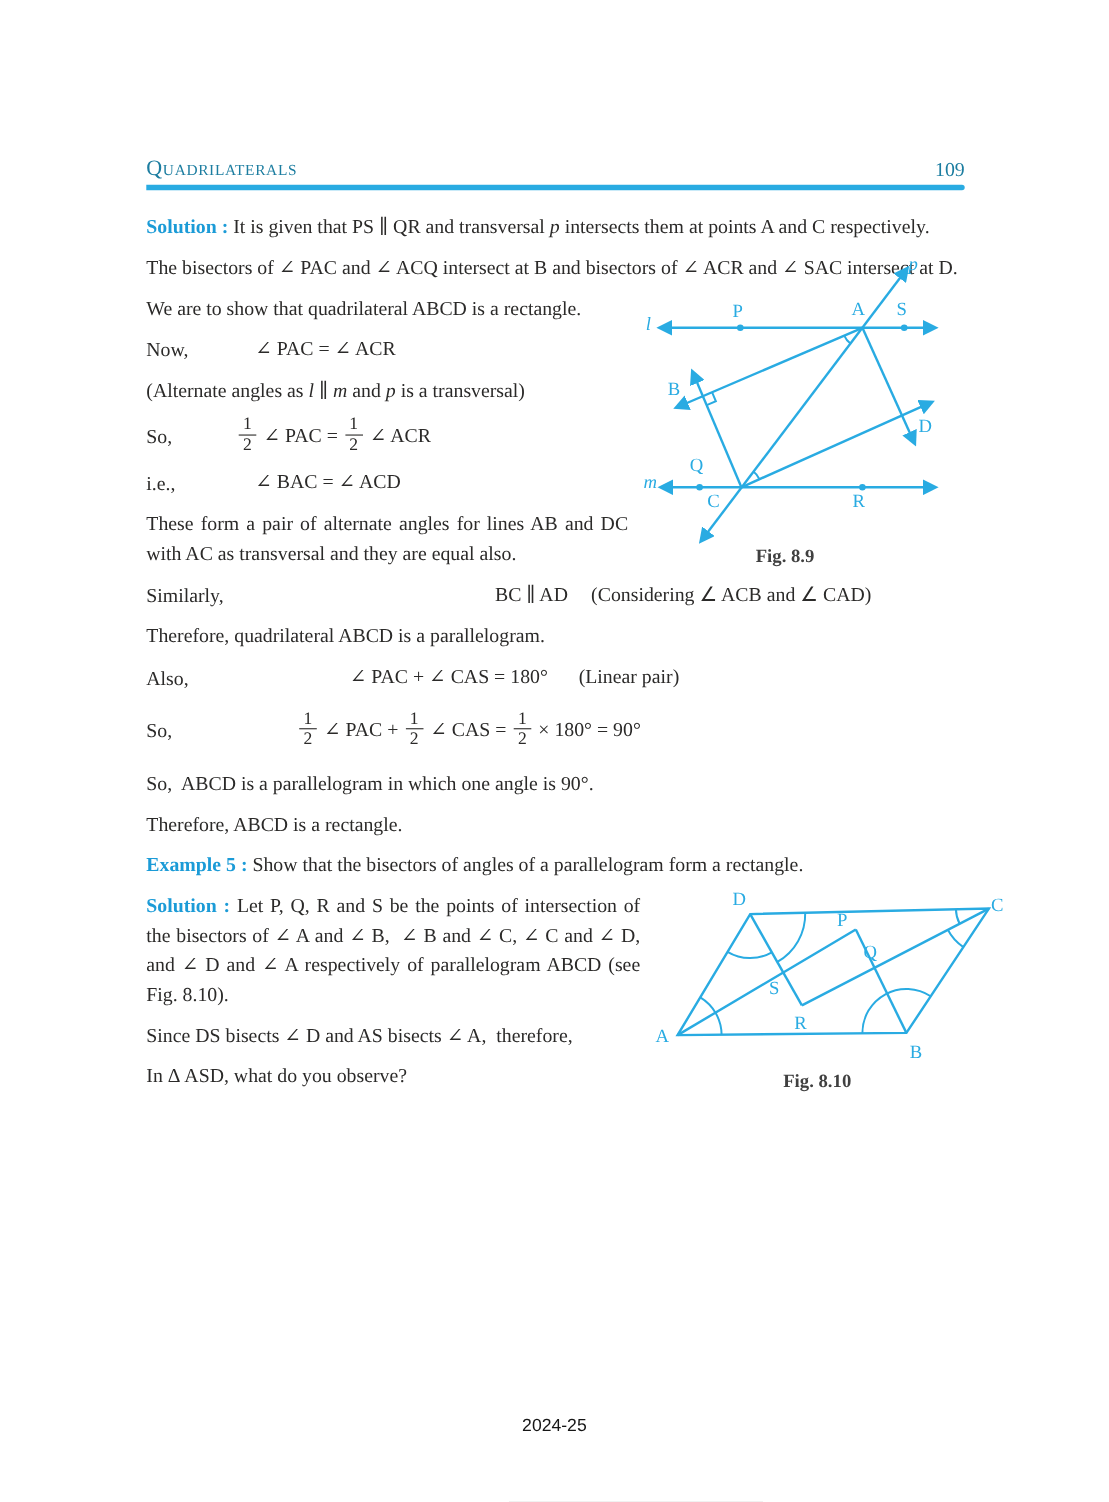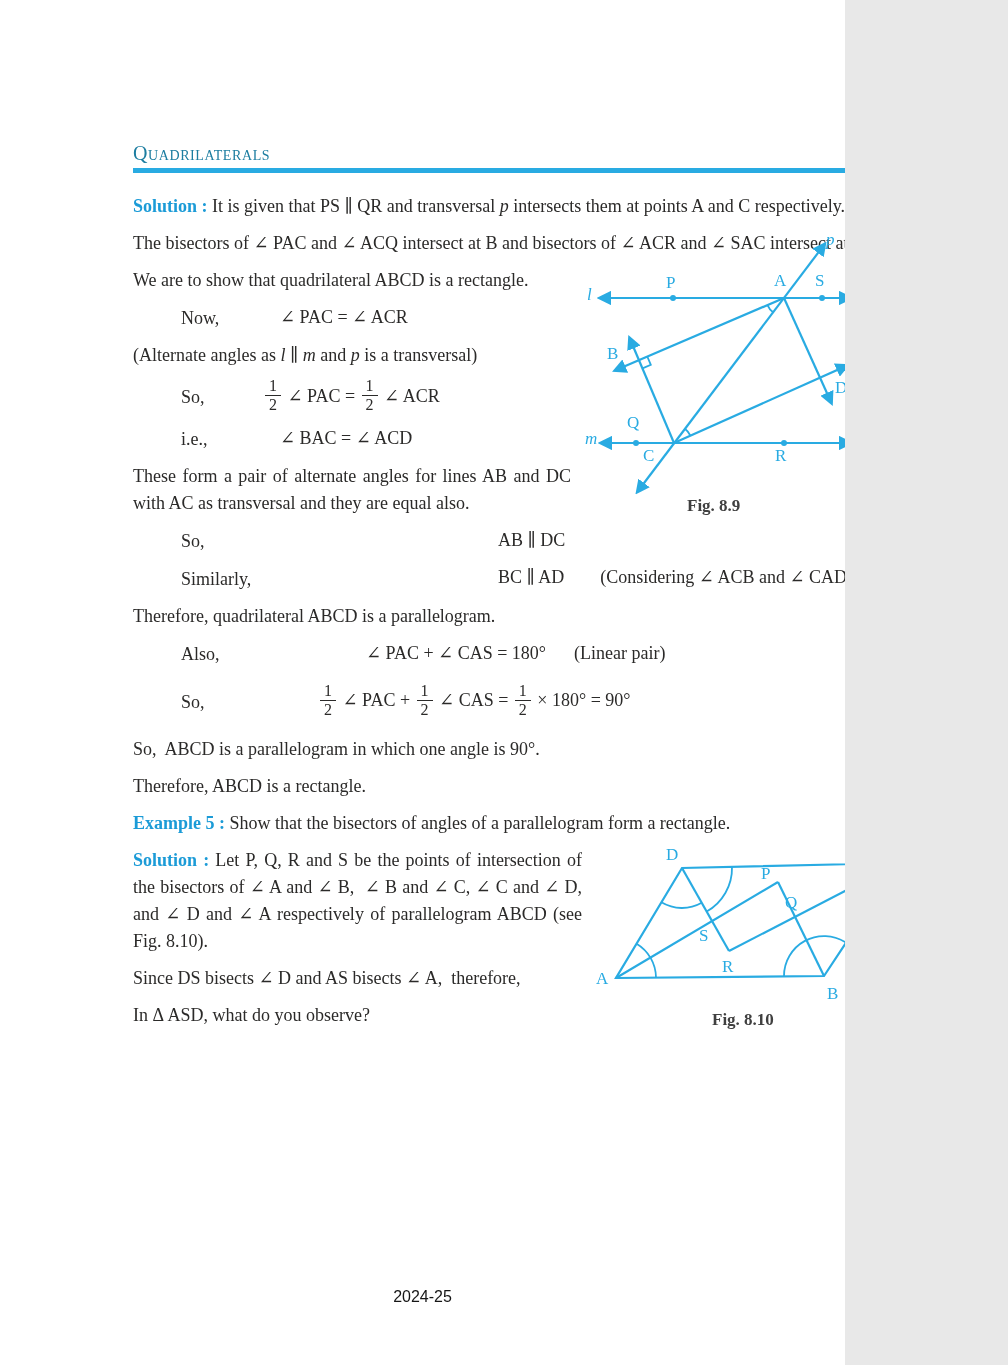--- a/index.html
+++ b/index.html
@@ -1,26 +1,26 @@
 <!DOCTYPE html>
 <html><head>
 <meta charset="utf-8">
 <style>
   html,body{margin:0;padding:0;background:#e8e8e8;}
-  .page{position:relative;width:845px;height:1365px;background:#ffffff;
+  .page{position:relative;width:1008px;height:1365px;background:#ffffff;
         font-family:"Liberation Serif","DejaVu Serif",serif;font-size:18px;color:#2b2a29;overflow:hidden;}
   .content{position:absolute;left:133px;top:142px;width:744px;}
   .pagehead{display:flex;justify-content:space-between;align-items:flex-end;color:#1c7da0;}
   .pagehead .title{font-variant:small-caps;letter-spacing:.6px;font-size:20px;}
   .pagehead .pnum{font-size:18px;}
   .rule{height:5px;background:#29abe2;border-radius:0 3px 3px 0;margin-top:3px;}
   p{margin:10px 0;line-height:27px;text-align:justify;}
   .lead{color:#1b9bd7;font-weight:bold;}
   .eq{margin:9px 0;line-height:27px;}
-  .eq .lbl{display:inline-block;vertical-align:middle;margin-left:48px;}
+  .eq .lbl{display:inline-block;vertical-align:middle;}
   .eq .note{display:inline-block;}
   .frac{display:inline-flex;flex-direction:column;align-items:center;vertical-align:middle;
         line-height:1.1;font-size:16px;position:relative;top:-2px;padding:0 2px;}
   .frac .fn{border-bottom:1.6px solid #2b2a29;padding:0 4px;}
   .frac .fd{padding:0 4px;}
   .it{font-style:italic;}
   .fig{position:relative;float:right;}
   .fig89{width:292px;height:280px;margin:-38px 0 2px 14px;}
   .fig810{width:330px;height:192px;margin:-6px -45px 6px 10px;}
   .fig svg{position:absolute;left:0;top:0;overflow:visible;}
@@ -102,26 +102,23 @@
             <span class="fd">2</span>
           </span><span> ∠ ACR</span></span>
     </div>
 
     <div class="eq">
       <span class="lbl" style="width:99px;">i.e.,</span><span><span>∠ BAC = ∠ ACD</span></span>
     </div>
 
     <p>These form a pair of alternate angles for lines AB and DC with AC as transversal and they are equal also.</p>
 
-    <div class="eq">
-      <span class="lbl" style="width:317px;">So,</span><span><span>AB ∥ DC</span></span>
-    </div>
 
     <div class="eq">
-      <span class="lbl" style="width:317px;">Similarly,</span><span><span>BC ∥ AD</span></span><span class="note" style="margin-left:36px;">(Considering ∠ ACB and ∠ CAD)</span>
+      <span class="lbl" style="width:317px;">Similarly,</span><span><span>BC ∥ AD</span></span><span class="note" style="margin-left:21px;font-family:Liberation Serif, serif;">(Considering ∠ ACB and ∠ CAD)</span>
     </div>
 
     <p>Therefore, quadrilateral ABCD is a parallelogram.</p>
 
     <div class="eq">
       <span class="lbl" style="width:185px;">Also,</span><span><span>∠ PAC + ∠ CAS = 180°</span></span><span class="note" style="margin-left:28px;">(Linear pair)</span>
     </div>
 
     <div class="eq" style="margin:16px 0;">
       <span class="lbl" style="width:137px;">So,</span><span><span class="frac">

